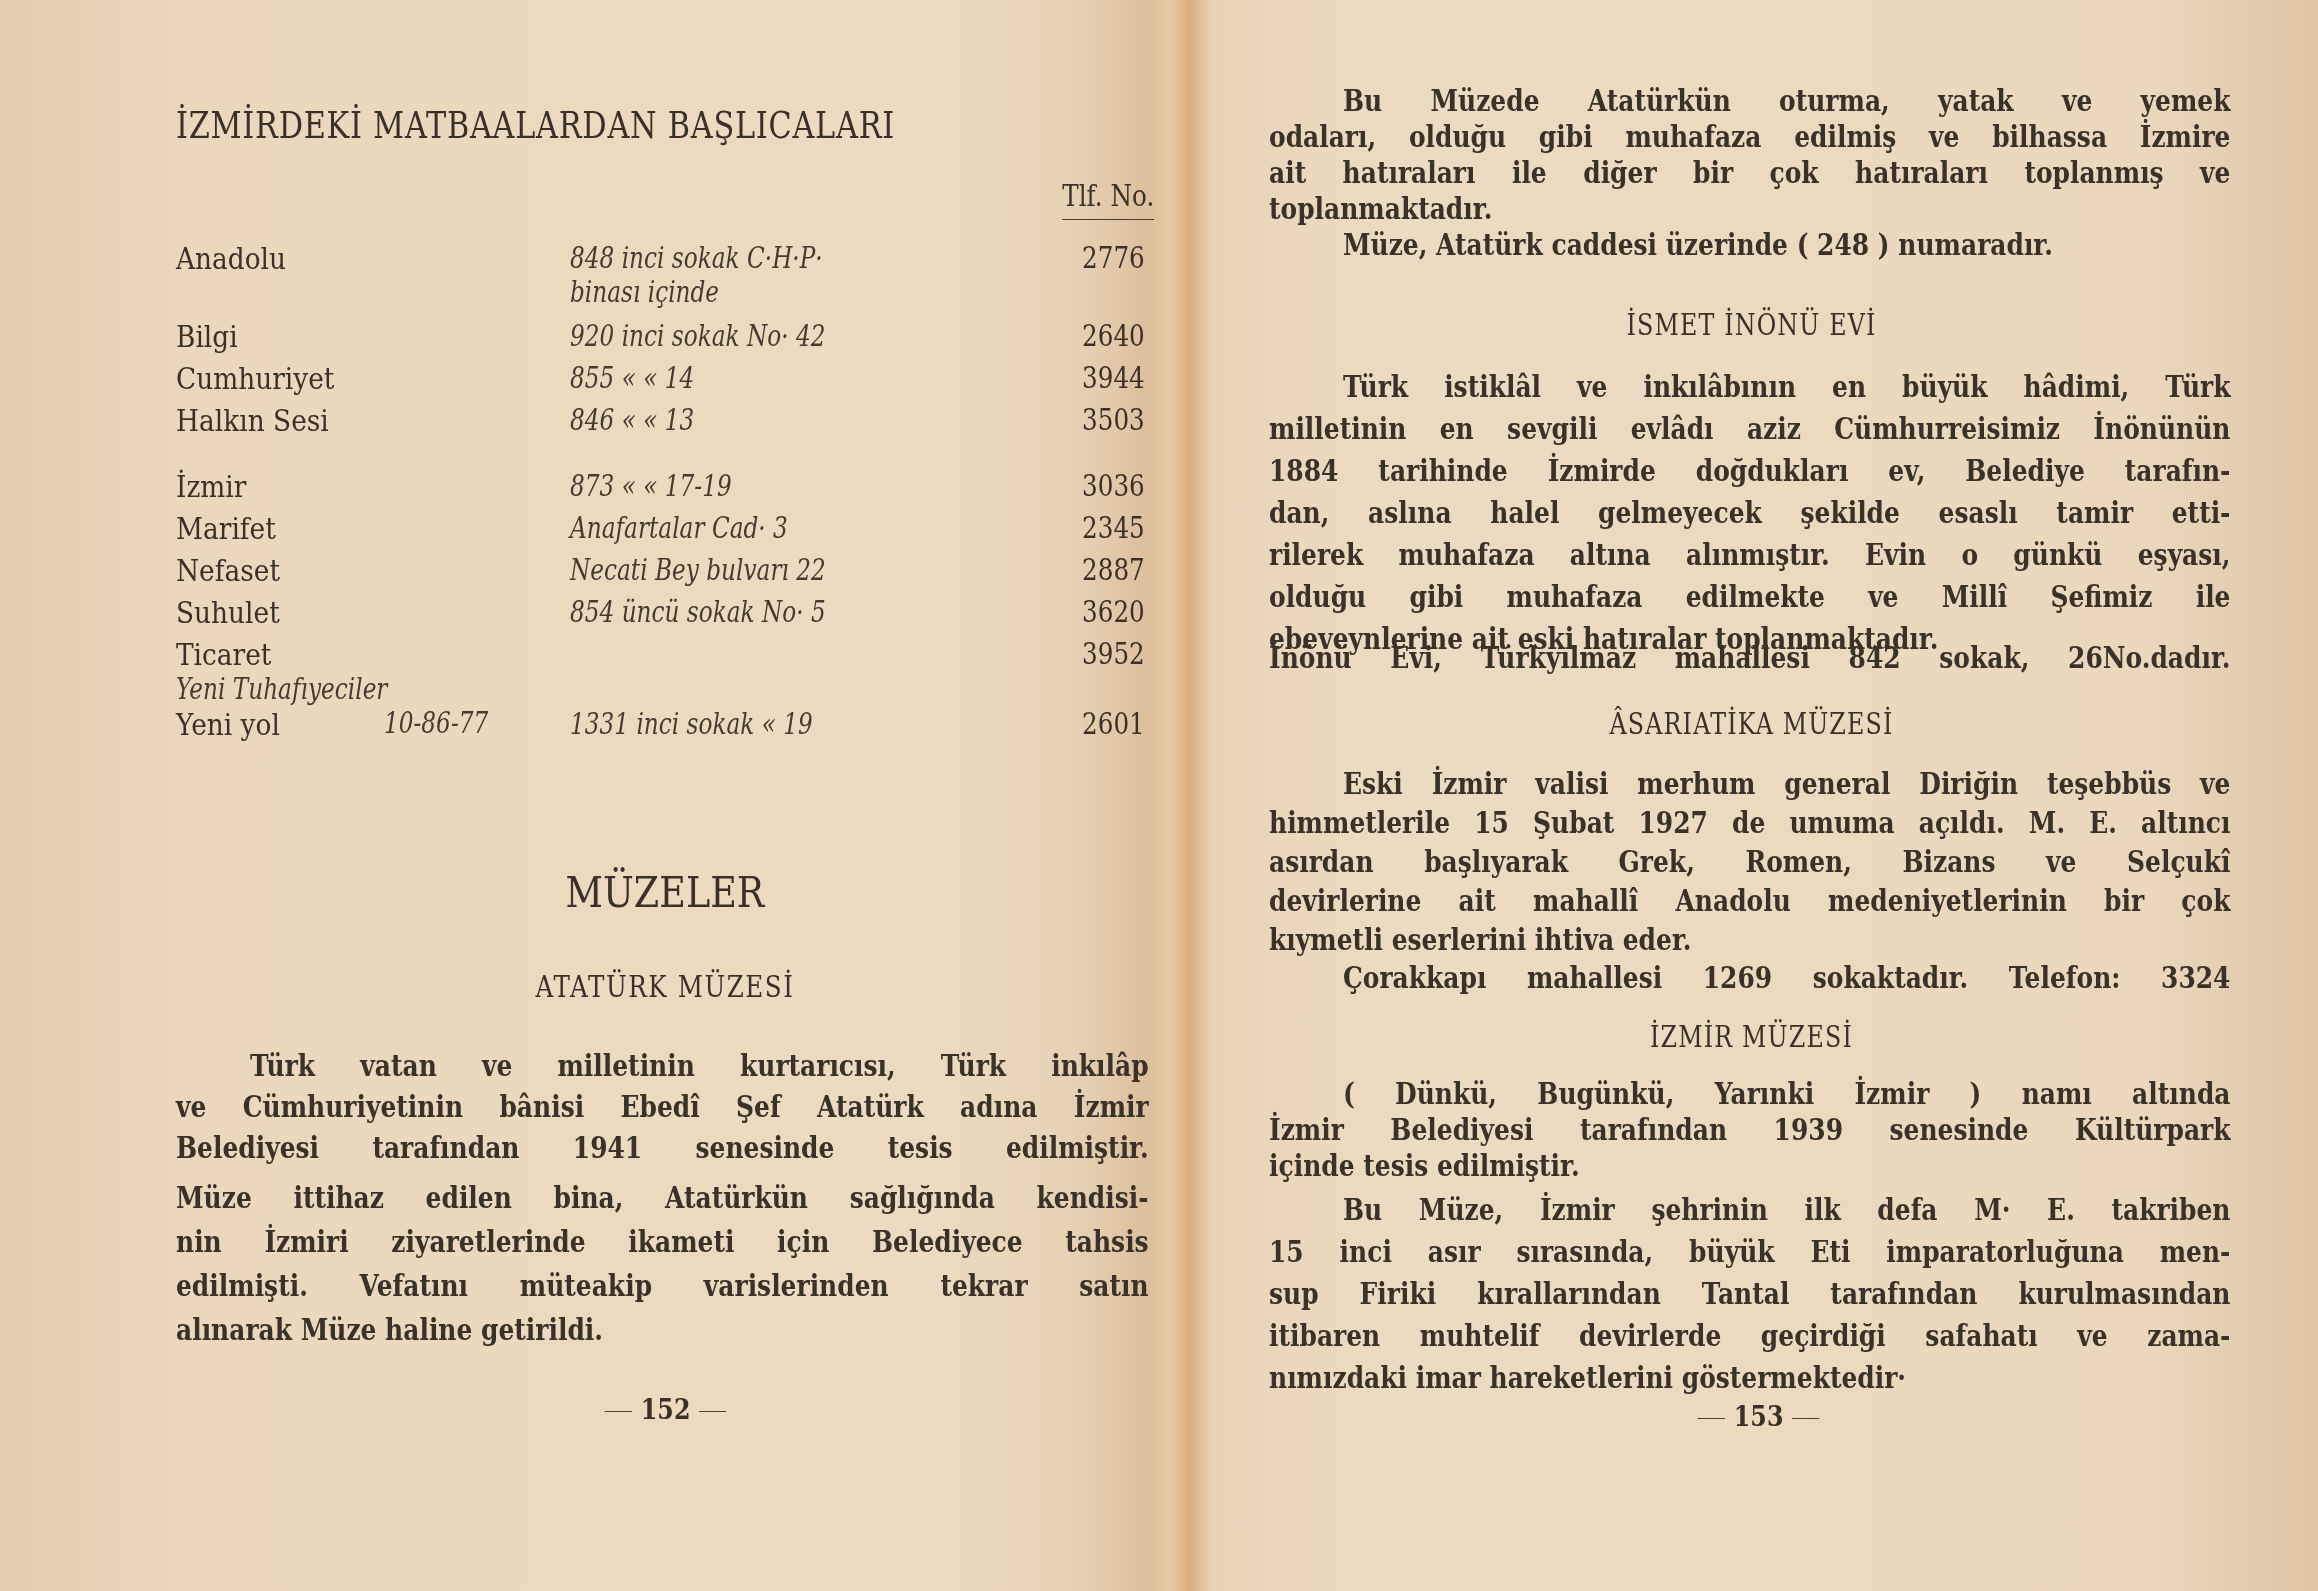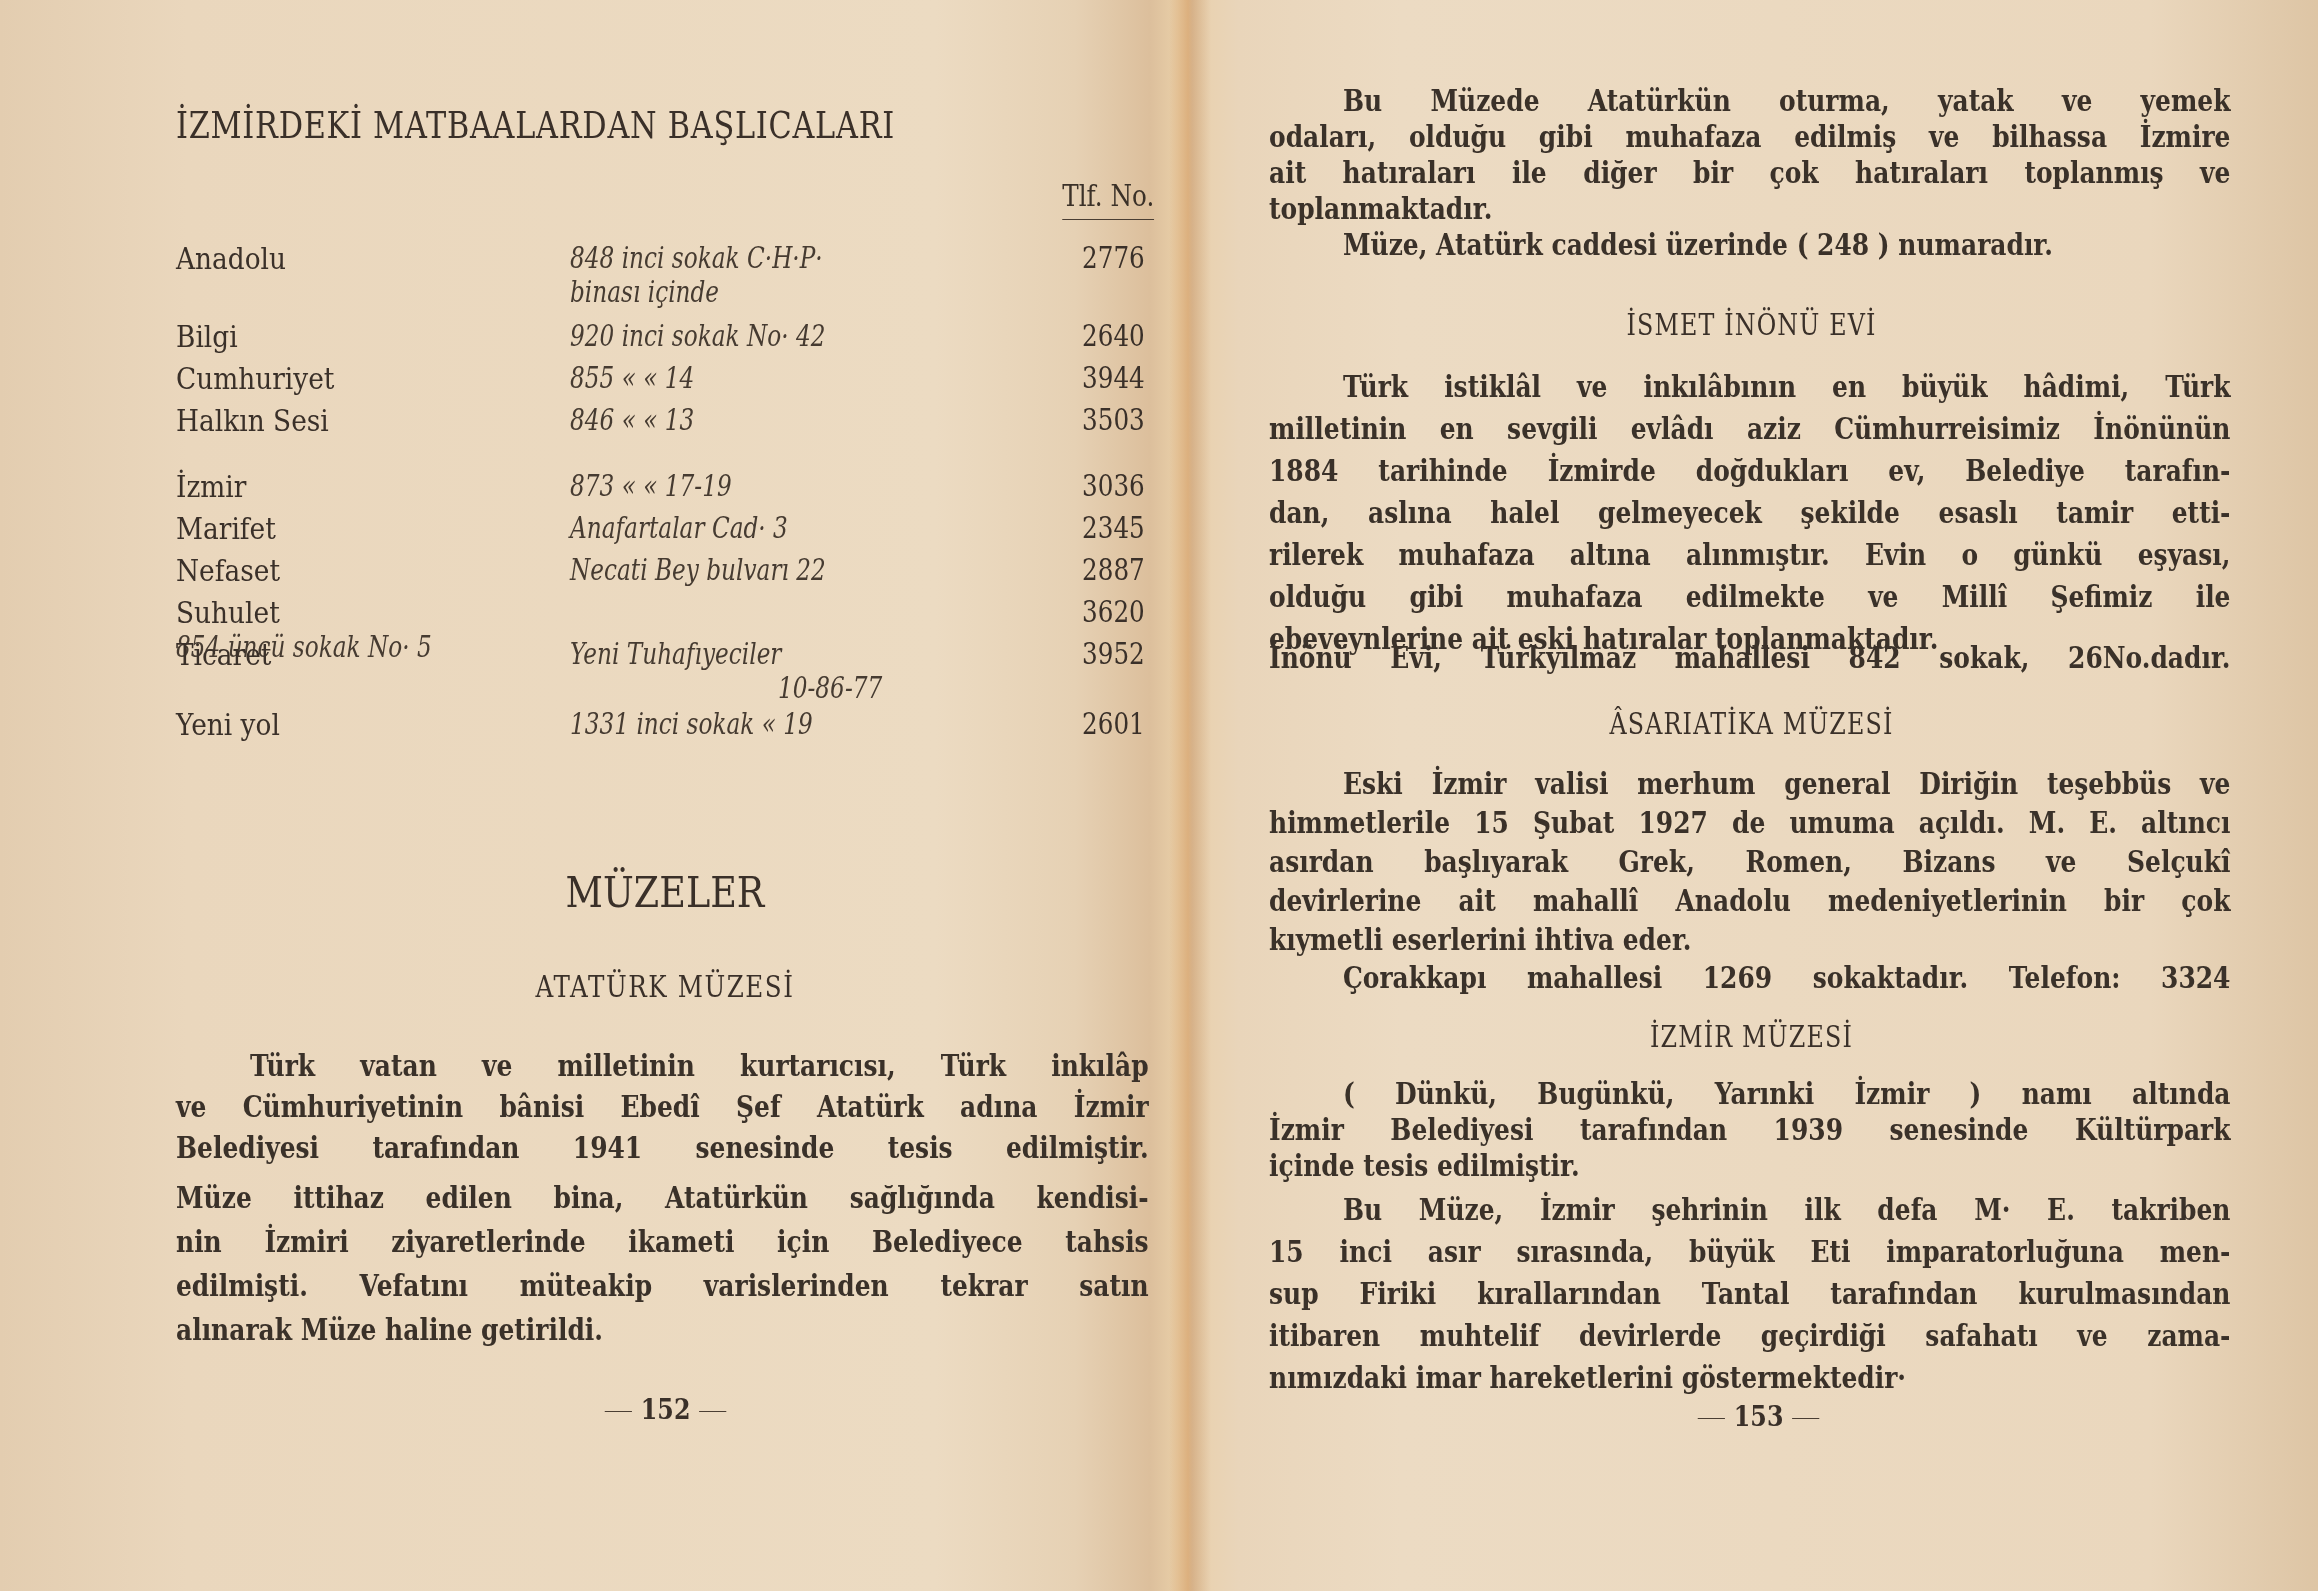--- a/index.html
+++ b/index.html
@@ -130,28 +130,28 @@
           </div>
           <div class="cell-tel">2345</div>
         </div>
         <div class="row" style="height: 42px;">
           <div class="cell-name">Nefaset</div>
           <div class="cell-addr">
             <span class="addr2">Necati Bey  bulvarı  22</span>
           </div>
           <div class="cell-tel">2887</div>
         </div>
-        <div class="row" style="height: 42px; flex-direction: column;">
+        <div class="row" style="height: 42px;">
           <div class="cell-name">Suhulet</div>
           <div class="cell-addr">
             <span class="addr2">854 üncü sokak   No· 5</span>
           </div>
           <div class="cell-tel">3620</div>
         </div>
-        <div class="row" style="height: 70px;">
+        <div class="row" style="height: 70px; flex-direction: column;">
           <div class="cell-name">Ticaret</div>
           <div class="cell-addr">
             <span class="addr2">Yeni Tuhafıyeciler</span>
             <span class="addr2 indent">10-86-77</span>
           </div>
           <div class="cell-tel">3952</div>
         </div>
         <div class="row" style="height: 42px;">
           <div class="cell-name">Yeni  yol</div>
           <div class="cell-addr">

